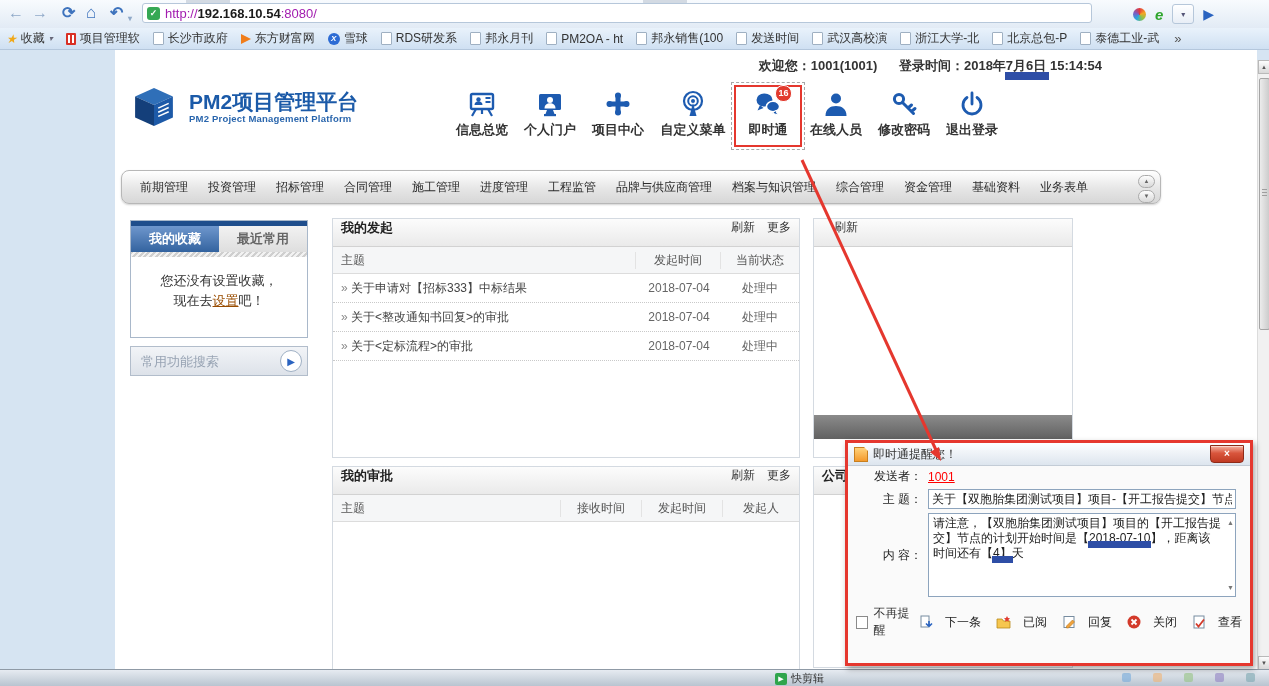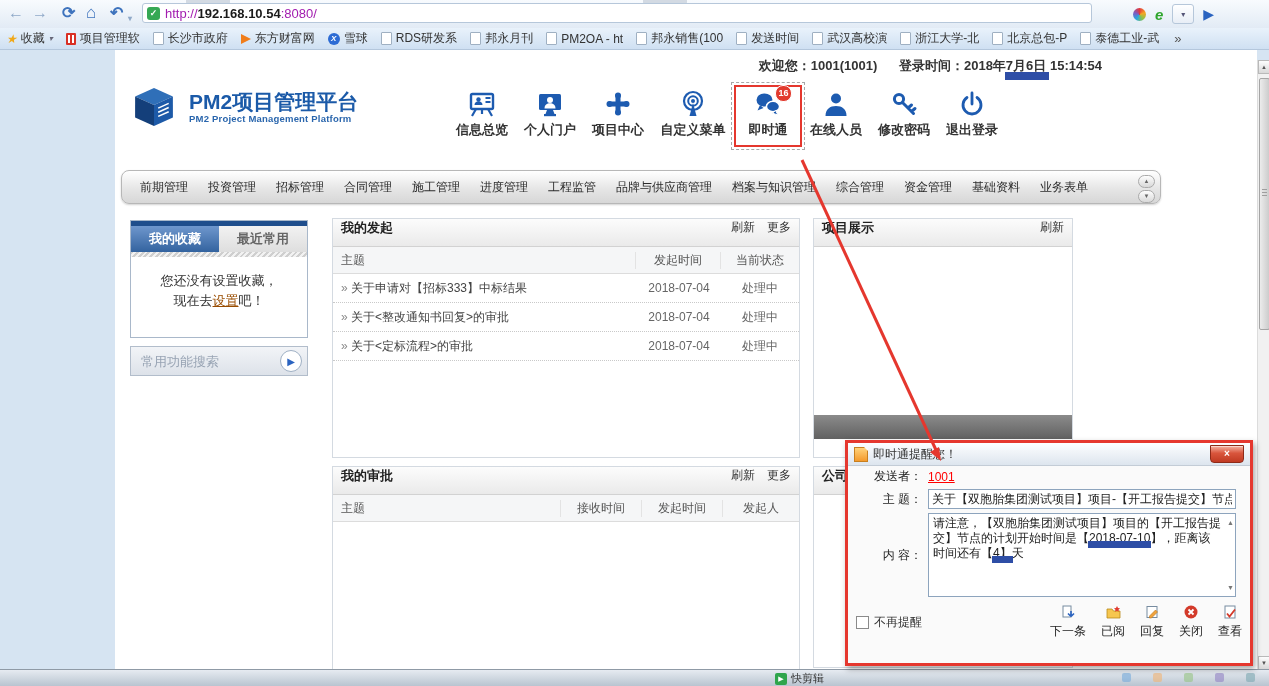--- a/index.html
+++ b/index.html
@@ -98,21 +98,21 @@
   .rlink{color:#f00;text-decoration:underline;margin-left:6px;cursor:pointer;}
   .subj{flex:1;margin:0 6px;height:18px;border:1px solid #8da4bd;background:#fff;font-size:12px;color:#222;padding:0 3px;white-space:nowrap;overflow:hidden;font-family:"Liberation Sans",sans-serif;}
   .ta{flex:1;margin:0 6px;height:84px;border:1px solid #8da4bd;background:#fff;color:#222;padding:2px 14px 2px 4px;line-height:15px;position:relative;overflow:hidden;box-sizing:border-box;}
   .taup,.tadn{position:absolute;right:1px;font-size:7px;color:#777;}
   .taup{top:1px;} .tadn{bottom:1px;}
   .bhl{position:relative;}
   .bhl::after{content:"";position:absolute;left:-1px;right:-1px;bottom:-3px;height:7px;background:#2e4ea6;}
   .dbot{display:flex;align-items:center;padding:6px 8px 0 8px;}
   .cb{width:11px;height:11px;background:#fff;border:1px solid #8a8a8a;display:inline-block;margin-right:5px;cursor:pointer;}
   .dbtns{display:flex;gap:15px;margin-left:auto;align-items:center;}
-  .dbtn{display:flex;align-items:center;gap:4px;color:#222;cursor:pointer;white-space:nowrap;flex-direction:column;}
+  .dbtn{display:flex;align-items:center;gap:12px;color:#222;cursor:pointer;white-space:nowrap;}
   .arrowsvg{position:absolute;left:0;top:0;z-index:50;pointer-events:none;}
 </style>
 </head>
 <body>
 
 <div id="root">
 
   <div class="chrome">
     <div class="tabstub" style="left:186px"></div>
     <div class="tabstub" style="left:643px"></div>
@@ -353,21 +353,20 @@
       </div>
       <div class="trow">
         <span class="c-sub">关于&lt;定标流程&gt;的审批</span>
         <span class="c-sm">2018-07-04</span>
         <span class="c-sm" style="width:78px">处理中</span>
       </div>
     </div>
 
     <div class="panel" style="left:698px;top:168px;width:260px;height:240px;">
       <div class="phead">
-        <span class="ptitle">项目展示</span>
         <span class="plink">刷新</span>
       </div>
       <div class="strip"></div>
     </div>
 
     <div class="panel" style="left:217px;top:416px;width:468px;height:251px;">
       <div class="phead">
         <span class="ptitle">我的审批</span>
         <span class="plink">刷新</span>
         <span class="plink">更多</span>

